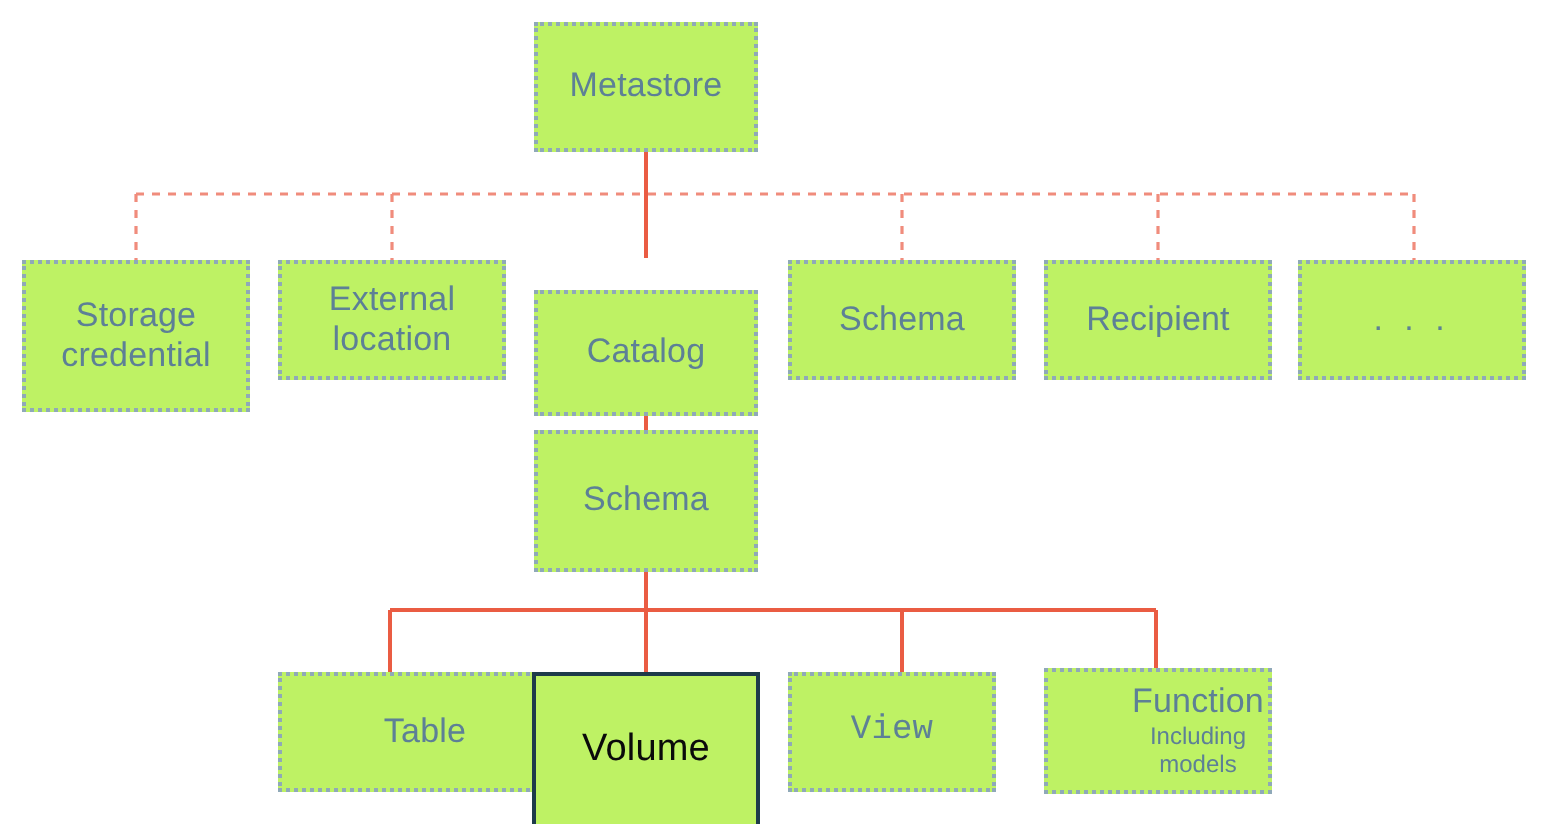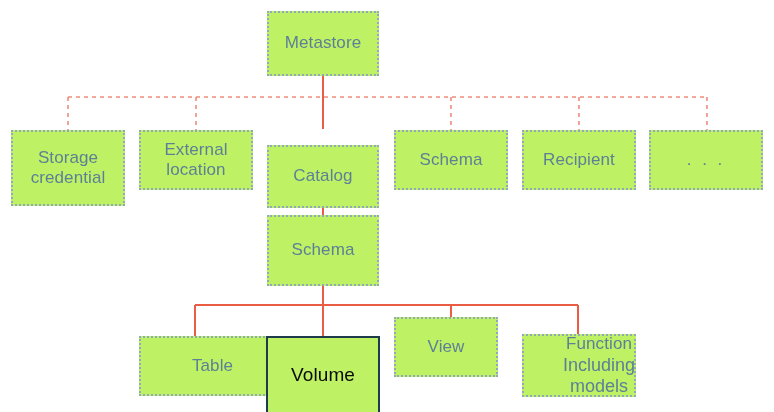--- a/index.html
+++ b/index.html
@@ -59,21 +59,21 @@
     white-space: pre-line;
   }
 
   .node.emphasis .title {
     color: #0a0a0a;
     font-size: 19px;
   }
 
   .node .subtitle {
     color: #5d8096;
-    font-size: 18px;
+    font-size: 12px;
     margin-top: 1px;
     white-space: pre-line;
     line-height: 1.15;
   }
 
   .node .ellipsis {
     color: #5d8096;
     font-size: 17px;
     letter-spacing: 3px;
   }
@@ -145,21 +145,21 @@
   </div>
 
   <div class="node dotted" style="left:139px; top:336px; width:134px; height:60px;padding-left:13px;">
     <div class="title">Table</div>
   </div>
 
   <div class="node solid emphasis" style="left:266px; top:336px; width:114px; height:79px;text-align:right;">
     <div class="title">Volume</div>
   </div>
 
-  <div class="node dotted" style="left:394px; top:317px; width:104px; height:60px;">
+  <div class="node dotted" style="left:394px; top:336px; width:104px; height:60px;font-family:Liberation Mono, monospace;">
     <div class="title">View</div>
   </div>
 
   <div class="node dotted" style="left:522px; top:334px; width:114px; height:63px;padding-left:40px;">
     <div class="title">Function</div>
     <div class="subtitle">Including
 models</div>
   </div>
 
 </div>

